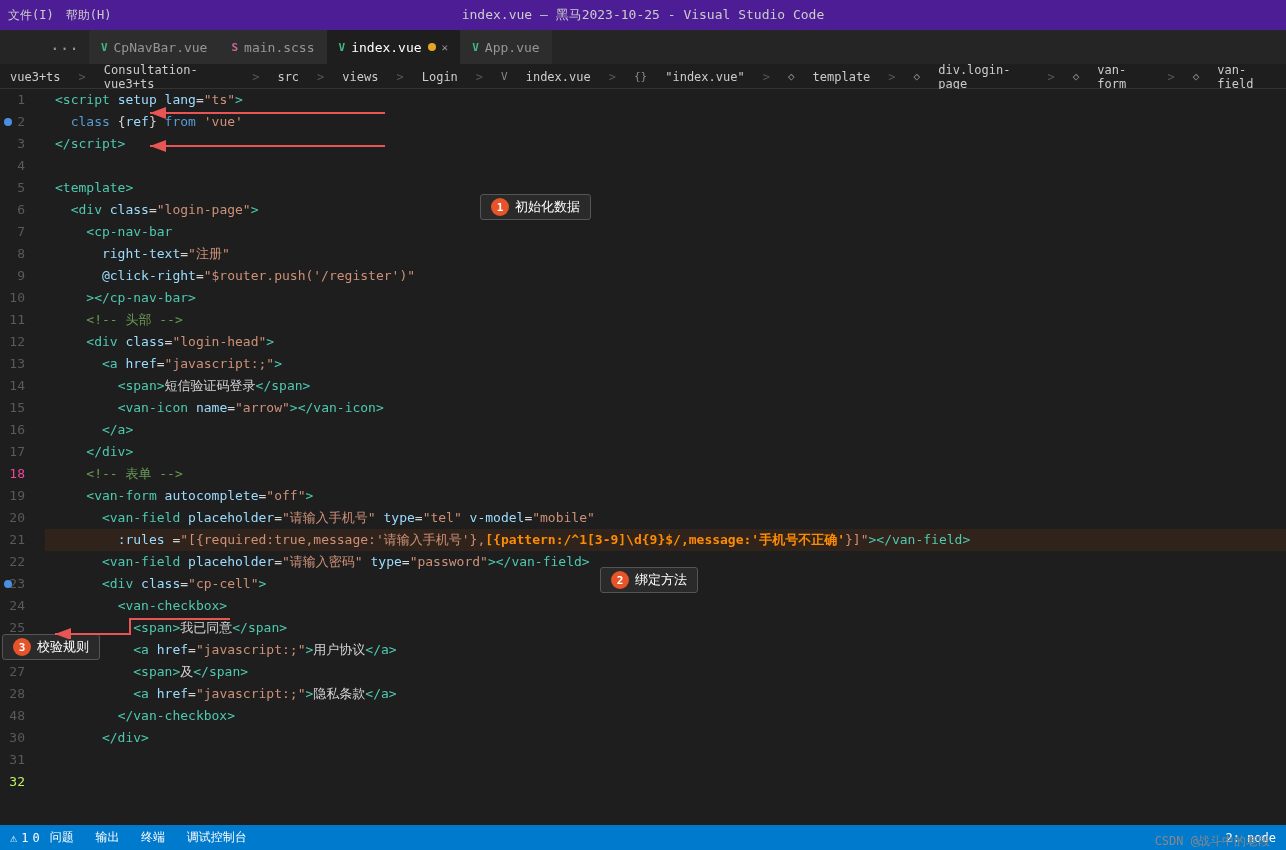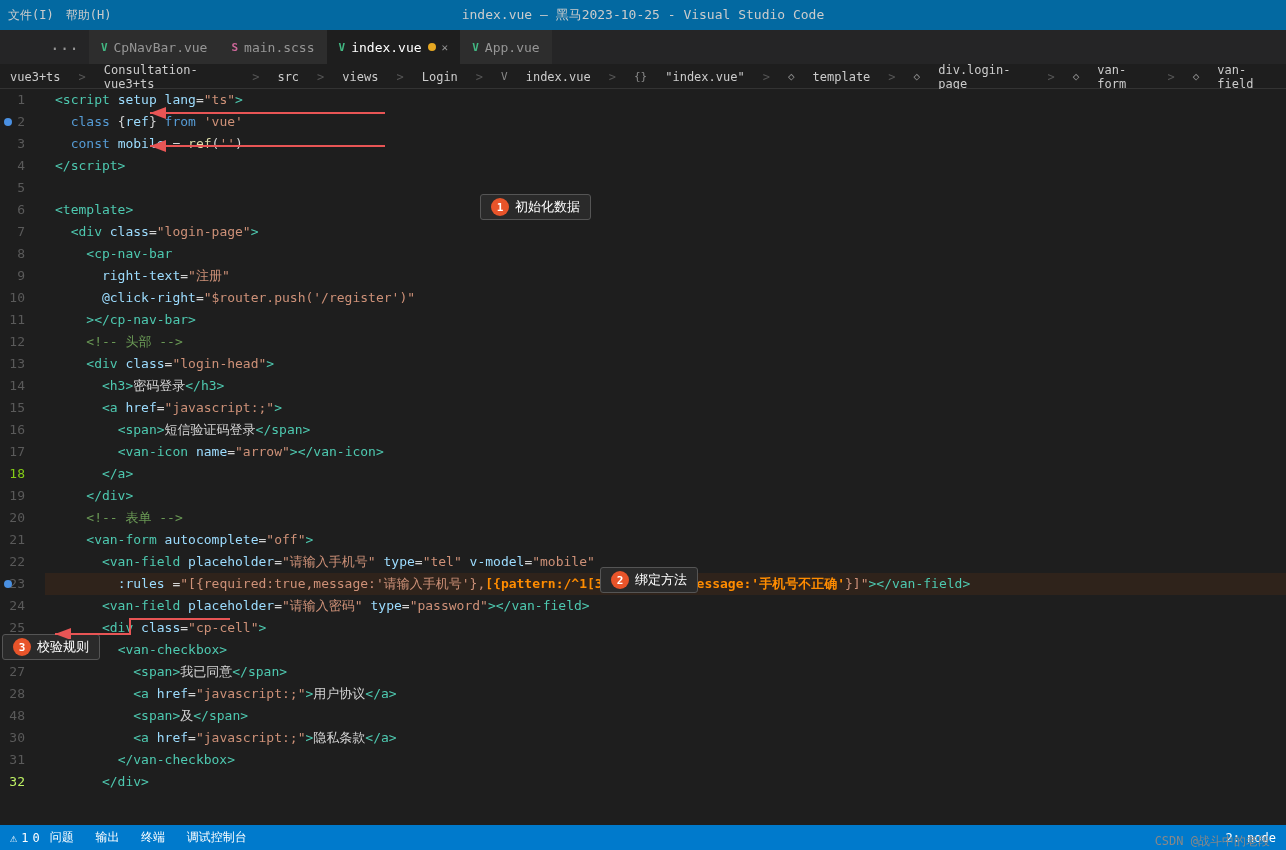--- a/index.html
+++ b/index.html
@@ -8,21 +8,21 @@
       font-family: 'Consolas', 'Monaco', monospace;
       font-size: 13px;
       color: #d4d4d4;
       width: 1286px;
       height: 850px;
       overflow: hidden;
     }
 
     
     .title-bar {
-      background: #0369a1;
+      background: #4c1d95;
       height: 30px;
       display: flex;
       align-items: center;
       justify-content: center;
       color: #cccccc;
       font-size: 13px;
       position: relative;
     }
     .title-bar .menu-items {
       position: absolute;
@@ -247,52 +247,50 @@
       <div style="height: 22px; line-height: 22px; padding-right: 10px; text-align: right; font-size: 13px; color: rgb(90, 90, 90); position: relative;"><span>8</span></div>
       <div style="height: 22px; line-height: 22px; padding-right: 10px; text-align: right; font-size: 13px; color: rgb(90, 90, 90); position: relative;"><span>9</span></div>
       <div style="height: 22px; line-height: 22px; padding-right: 10px; text-align: right; font-size: 13px; color: rgb(90, 90, 90); position: relative;"><span>10</span></div>
       <div style="height: 22px; line-height: 22px; padding-right: 10px; text-align: right; font-size: 13px; color: rgb(90, 90, 90); position: relative;"><span>11</span></div>
       <div style="height: 22px; line-height: 22px; padding-right: 10px; text-align: right; font-size: 13px; color: rgb(90, 90, 90); position: relative;"><span>12</span></div>
       <div style="height: 22px; line-height: 22px; padding-right: 10px; text-align: right; font-size: 13px; color: rgb(90, 90, 90); position: relative;"><span>13</span></div>
       <div style="height: 22px; line-height: 22px; padding-right: 10px; text-align: right; font-size: 13px; color: rgb(90, 90, 90); position: relative;"><span>14</span></div>
       <div style="height: 22px; line-height: 22px; padding-right: 10px; text-align: right; font-size: 13px; color: rgb(90, 90, 90); position: relative;"><span>15</span></div>
       <div style="height: 22px; line-height: 22px; padding-right: 10px; text-align: right; font-size: 13px; color: rgb(90, 90, 90); position: relative;"><span>16</span></div>
       <div style="height: 22px; line-height: 22px; padding-right: 10px; text-align: right; font-size: 13px; color: rgb(90, 90, 90); position: relative;"><span>17</span></div>
-      <div style="height: 22px; line-height: 22px; padding-right: 10px; text-align: right; font-size: 13px; color: #84cc16; position: relative;"><span>18</span></div>
+      <div style="height: 22px; line-height: 22px; padding-right: 10px; text-align: right; font-size: 13px; color: #ec4899; position: relative;"><span>18</span></div>
       <div style="height: 22px; line-height: 22px; padding-right: 10px; text-align: right; font-size: 13px; color: rgb(90, 90, 90); position: relative;"><span>19</span></div>
       <div style="height: 22px; line-height: 22px; padding-right: 10px; text-align: right; font-size: 13px; color: rgb(90, 90, 90); position: relative;"><span>20</span></div>
       <div style="height: 22px; line-height: 22px; padding-right: 10px; text-align: right; font-size: 13px; color: rgb(90, 90, 90); position: relative;"><span>21</span></div>
       <div style="height: 22px; line-height: 22px; padding-right: 10px; text-align: right; font-size: 13px; color: rgb(90, 90, 90); position: relative;"><span>22</span></div>
       <div style="height: 22px; line-height: 22px; padding-right: 10px; text-align: right; font-size: 13px; color: rgb(90, 90, 90); position: relative;"><span style="position: absolute; left: 4px; top: 7px; width: 8px; height: 8px; border-radius: 50%; background: rgb(74, 144, 226);"></span><span>23</span></div>
       <div style="height: 22px; line-height: 22px; padding-right: 10px; text-align: right; font-size: 13px; color: rgb(90, 90, 90); position: relative;"><span>24</span></div>
       <div style="height: 22px; line-height: 22px; padding-right: 10px; font-size: 13px; color: rgb(90, 90, 90); position: relative;"><span>25</span></div>
       <div style="height: 22px; line-height: 22px; padding-right: 10px; text-align: right; font-size: 13px; color: rgb(90, 90, 90); position: relative;"><span>26</span></div>
       <div style="height: 22px; line-height: 22px; padding-right: 10px; text-align: right; font-size: 13px; color: rgb(90, 90, 90); position: relative;"><span>27</span></div>
       <div style="height: 22px; line-height: 22px; padding-right: 10px; text-align: right; font-size: 13px; color: rgb(90, 90, 90); position: relative;"><span>28</span></div>
       <div style="height: 22px; line-height: 22px; padding-right: 10px; text-align: right; font-size: 13px; color: rgb(90, 90, 90); position: relative;"><span>48</span></div>
       <div style="height: 22px; line-height: 22px; padding-right: 10px; text-align: right; font-size: 13px; color: rgb(90, 90, 90); position: relative;"><span>30</span></div>
       <div style="height: 22px; line-height: 22px; padding-right: 10px; text-align: right; font-size: 13px; color: rgb(90, 90, 90); position: relative;"><span>31</span></div>
       <div style="height: 22px; line-height: 22px; padding-right: 10px; text-align: right; font-size: 13px; color: #bef264; position: relative;"><span>32</span></div>
     </div>
 
   <div class="code-area" id="codeArea">
   <div class="code-line"><code><span class="c-tag">&lt;script</span> <span class="c-attr">setup</span> <span class="c-attr">lang</span><span class="c-punct">=</span><span class="c-str">"ts"</span><span class="c-tag">&gt;</span></code></div>
       <div class="code-line"><code>&nbsp;&nbsp;<span class="c-kw">class</span> <span class="c-bracket">{</span><span class="c-attr">ref</span><span class="c-bracket">}</span> <span class="c-kw">from</span> <span class="c-str">'vue'</span></code></div>
-      <div class="code-line"><code>&nbsp;&nbsp;<span class="c-kw">const</span> <span class="c-attr">mobile</span> <span class="c-equals">=</span> <span class="c-yellow">ref</span><span class="c-bracket">(</span><span class="c-str">''</span><span class="c-bracket">)</span></code></div>
       <div class="code-line"><code><span class="c-tag">&lt;/script&gt;</span></code></div>
       <div class="code-line">&nbsp;</div>
       <div class="code-line"><code><span class="c-tag">&lt;template&gt;</span></code></div>
       <div class="code-line"><code>&nbsp;&nbsp;<span class="c-tag">&lt;div</span> <span class="c-attr">class</span><span class="c-equals">=</span><span class="c-str">"login-page"</span><span class="c-tag">&gt;</span></code></div>
       <div class="code-line"><code>&nbsp;&nbsp;&nbsp;&nbsp;<span class="c-tag">&lt;cp-nav-bar</span></code></div>
       <div class="code-line"><code>&nbsp;&nbsp;&nbsp;&nbsp;&nbsp;&nbsp;<span class="c-attr">right-text</span><span class="c-equals">=</span><span class="c-str">"注册"</span></code></div>
       <div class="code-line"><code>&nbsp;&nbsp;&nbsp;&nbsp;&nbsp;&nbsp;<span class="c-attr">@click-right</span><span class="c-equals">=</span><span class="c-str">"$router.push('/register')"</span></code></div>
       <div class="code-line"><code>&nbsp;&nbsp;&nbsp;&nbsp;<span class="c-tag">&gt;&lt;/cp-nav-bar&gt;</span></code></div>
       <div class="code-line"><code>&nbsp;&nbsp;&nbsp;&nbsp;<span class="c-comment">&lt;!-- 头部 --&gt;</span></code></div>
       <div class="code-line"><code>&nbsp;&nbsp;&nbsp;&nbsp;<span class="c-tag">&lt;div</span> <span class="c-attr">class</span><span class="c-equals">=</span><span class="c-str">"login-head"</span><span class="c-tag">&gt;</span></code></div>
-      <div class="code-line"><code>&nbsp;&nbsp;&nbsp;&nbsp;&nbsp;&nbsp;<span class="c-tag">&lt;h3&gt;</span>密码登录<span class="c-tag">&lt;/h3&gt;</span></code></div>
       <div class="code-line"><code>&nbsp;&nbsp;&nbsp;&nbsp;&nbsp;&nbsp;<span class="c-tag">&lt;a</span> <span class="c-attr">href</span><span class="c-equals">=</span><span class="c-str">"javascript:;"</span><span class="c-tag">&gt;</span></code></div>
       <div class="code-line"><code>&nbsp;&nbsp;&nbsp;&nbsp;&nbsp;&nbsp;&nbsp;&nbsp;<span class="c-tag">&lt;span&gt;</span>短信验证码登录<span class="c-tag">&lt;/span&gt;</span></code></div>
       <div class="code-line"><code>&nbsp;&nbsp;&nbsp;&nbsp;&nbsp;&nbsp;&nbsp;&nbsp;<span class="c-tag">&lt;van-icon</span> <span class="c-attr">name</span><span class="c-equals">=</span><span class="c-str">"arrow"</span><span class="c-tag">&gt;&lt;/van-icon&gt;</span></code></div>
       <div class="code-line"><code>&nbsp;&nbsp;&nbsp;&nbsp;&nbsp;&nbsp;<span class="c-tag">&lt;/a&gt;</span></code></div>
       <div class="code-line"><code>&nbsp;&nbsp;&nbsp;&nbsp;<span class="c-tag">&lt;/div&gt;</span></code></div>
       <div class="code-line"><code>&nbsp;&nbsp;&nbsp;&nbsp;<span class="c-comment">&lt;!-- 表单 --&gt;</span></code></div>
       <div class="code-line"><code>&nbsp;&nbsp;&nbsp;&nbsp;<span class="c-tag">&lt;van-form</span> <span class="c-attr">autocomplete</span><span class="c-equals">=</span><span class="c-str">"off"</span><span class="c-tag">&gt;</span></code></div>
       <div class="code-line"><code>&nbsp;&nbsp;&nbsp;&nbsp;&nbsp;&nbsp;<span class="c-tag">&lt;van-field</span> <span class="c-attr">placeholder</span><span class="c-equals">=</span><span class="c-str">"请输入手机号"</span> <span class="c-attr">type</span><span class="c-equals">=</span><span class="c-str">"tel"</span> <span class="c-attr">v-model</span><span class="c-equals">=</span><span class="c-str">"mobile"</span></code></div>
       <div class="code-line" style="background: rgba(255, 100, 0, 0.08);"><code>&nbsp;&nbsp;&nbsp;&nbsp;&nbsp;&nbsp;&nbsp;&nbsp;<span class="c-attr">:rules</span> <span class="c-equals">=</span><span class="c-str">"[{required:true,message:'请输入手机号'},</span><span class="c-highlight-orange">[{pattern:/^1[3-9]\d{9}$/,message:'手机号不正确'</span><span class="c-str">}]"</span><span class="c-tag">&gt;&lt;/van-field&gt;</span></code></div>
       <div class="code-line"><code>&nbsp;&nbsp;&nbsp;&nbsp;&nbsp;&nbsp;<span class="c-tag">&lt;van-field</span> <span class="c-attr">placeholder</span><span class="c-equals">=</span><span class="c-str">"请输入密码"</span> <span class="c-attr">type</span><span class="c-equals">=</span><span class="c-str">"password"</span><span class="c-tag">&gt;&lt;/van-field&gt;</span></code></div>

